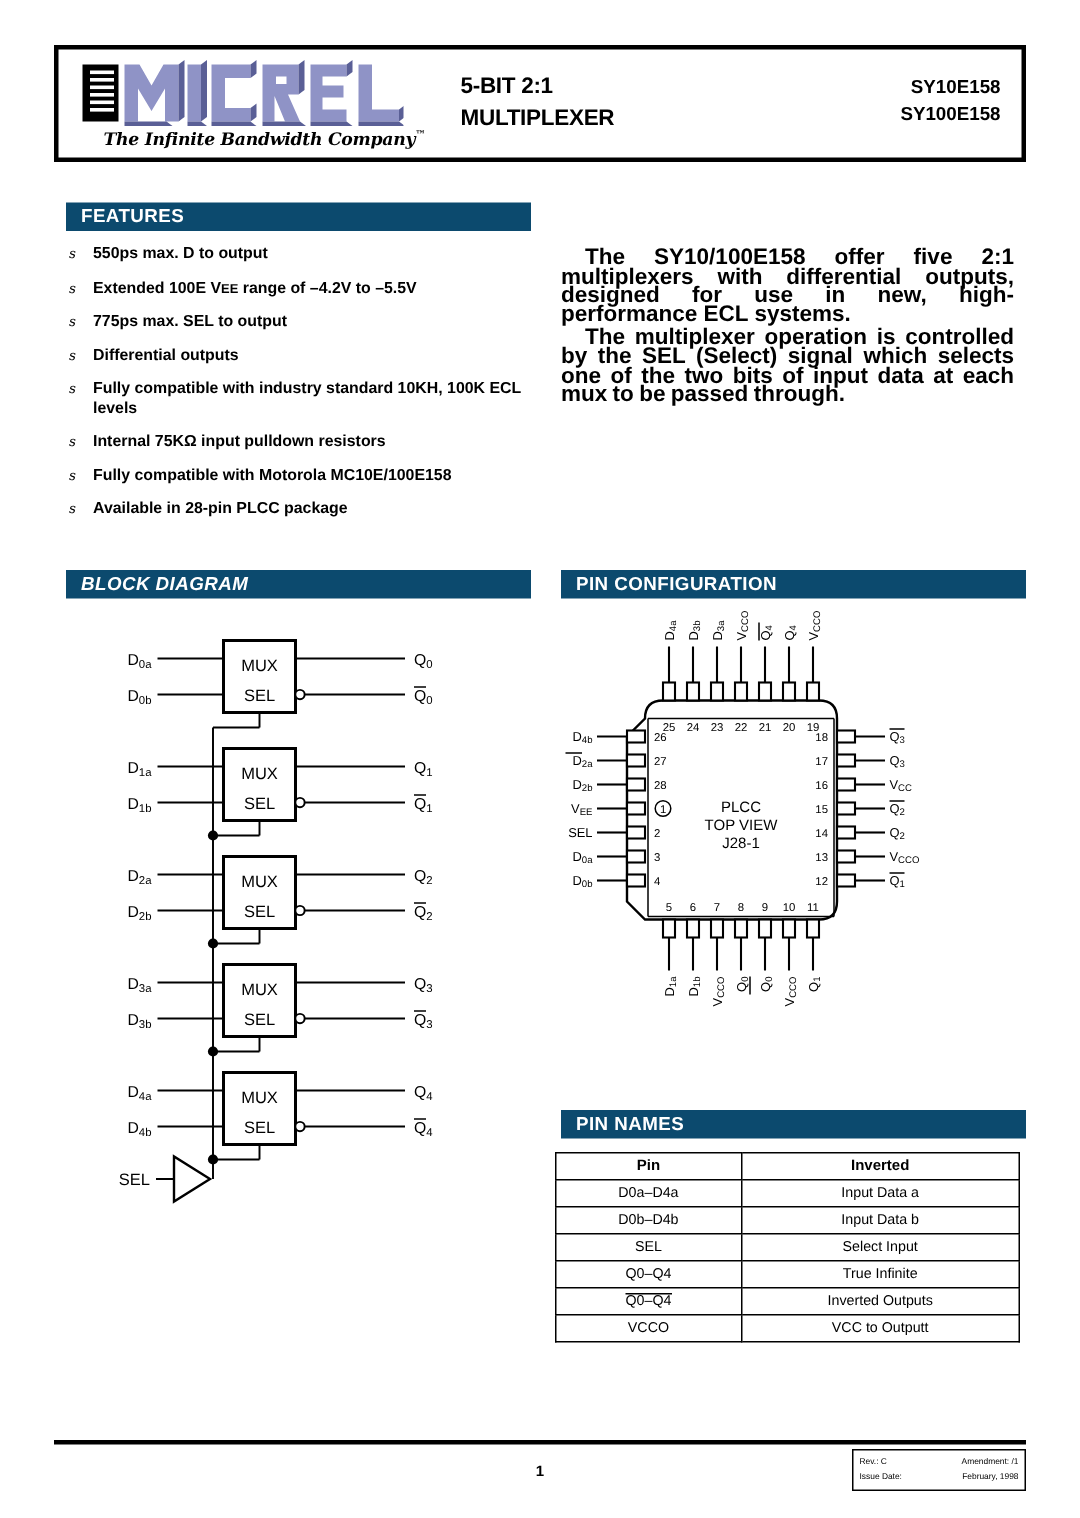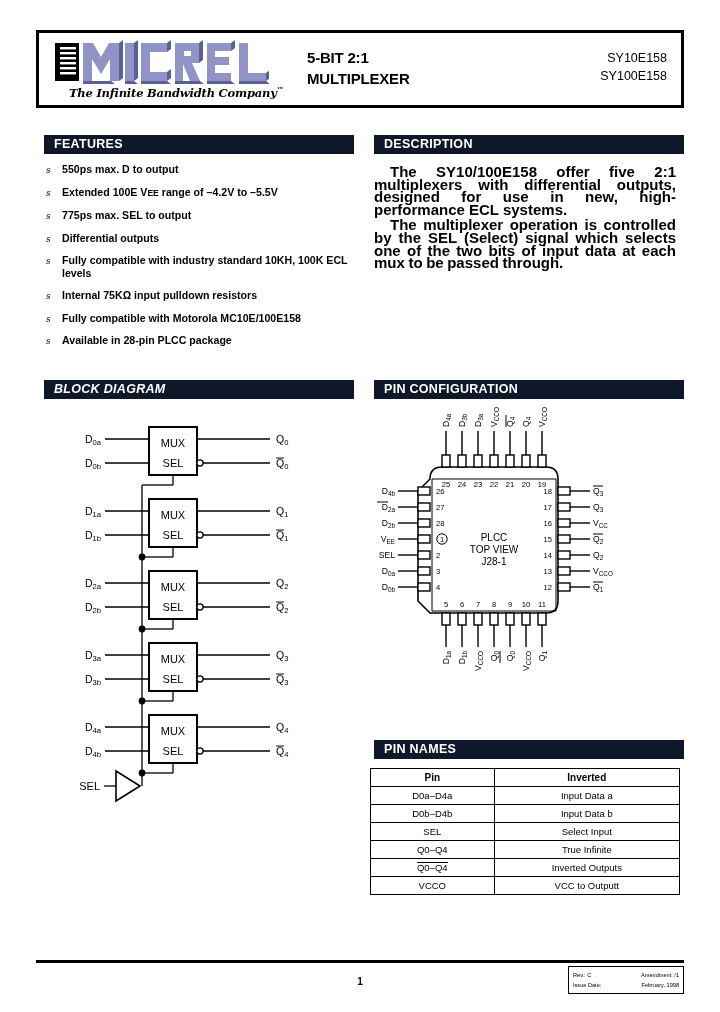--- a/index.html
+++ b/index.html
@@ -36,28 +36,28 @@
     white-space: nowrap;
   }
   .logo-tag sup { font-size: 7px; vertical-align: super; }
   .hdr-title {
     position: absolute; left: 268px; top: 14px;
     font-size: 15px; font-weight: bold; color: #000;
     line-height: 21px; letter-spacing: -0.2px;
   }
   .hdr-part {
     position: absolute; right: 14px; top: 16px;
-    font-size: 12.5px; font-weight: normal; color: #000;
+    font-size: 12.5px; font-weight: bold; color: #000;
     line-height: 18px; text-align: right;
   }
 
   
   .secbar {
     position: absolute;
-    background: #0f172a; color: #fff;
+    background: #0c4a6e; color: #fff;
     font-size: 12.5px; font-weight: bold;
     letter-spacing: 0.3px;
     padding: 3px 0 3px 10px;
     height: 19px;
     line-height: 13px;
   }
 
   
   .features {
     position: absolute; left: 44px; top: 163px; width: 310px;
@@ -203,21 +203,20 @@
     <div class="feat"><span class="bul">s</span><span>550ps max. D to output</span></div>
     <div class="feat"><span class="bul">s</span><span>Extended 100E V<span class="sc">EE</span> range of –4.2V to –5.5V</span></div>
     <div class="feat"><span class="bul">s</span><span>775ps max. SEL to output</span></div>
     <div class="feat"><span class="bul">s</span><span>Differential outputs</span></div>
     <div class="feat" style="margin-bottom:9px;"><span class="bul">s</span><span>Fully compatible with industry standard 10KH, 100K ECL levels</span></div>
     <div class="feat"><span class="bul">s</span><span>Internal 75KΩ input pulldown resistors</span></div>
     <div class="feat"><span class="bul">s</span><span>Fully compatible with Motorola MC10E/100E158</span></div>
     <div class="feat"><span class="bul">s</span><span>Available in 28-pin PLCC package</span></div>
   </div>
 
-  <div class="secbar" style="left:374px; top:135px; width:310px;">DESCRIPTION</div>
 
   <div class="descr">
     <p>The SY10/100E158 offer five 2:1 multiplexers with differential outputs, designed for use in new, high-performance ECL systems.</p>
     <p class="tight">The multiplexer operation is controlled by the SEL (Select) signal which selects one of the two bits of input data at each mux to be passed through.</p>
   </div>
 
   <div class="secbar" style="left:44px; top:380px; width:310px;font-style:italic;">BLOCK DIAGRAM</div>
 
   <div class="blockdiag">
     <svg class="bd-svg" width="330" height="400" viewBox="0 0 330 400">

